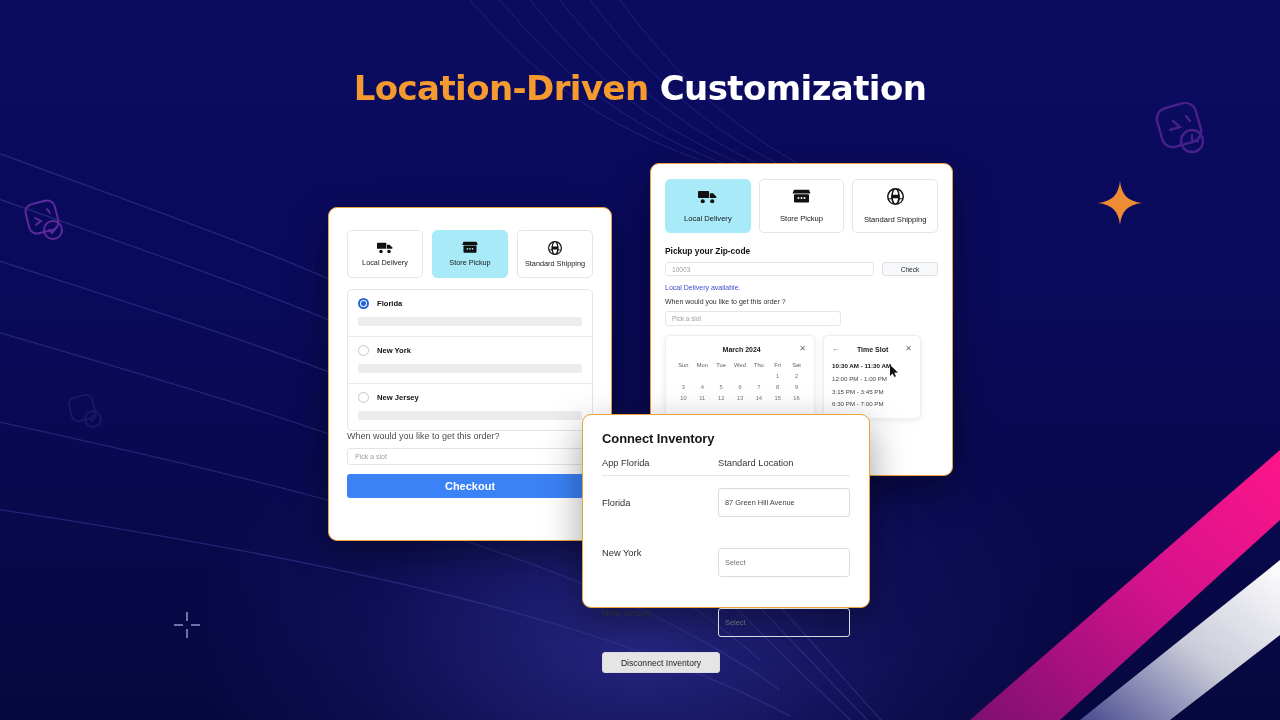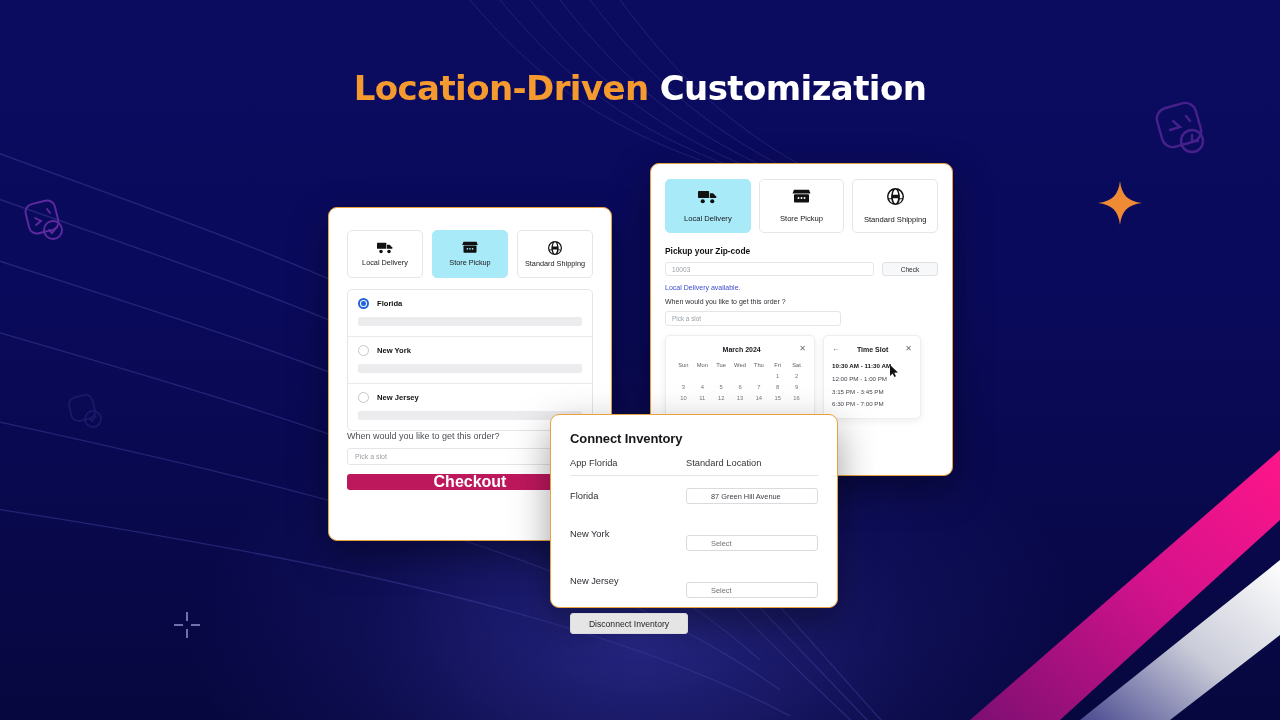--- a/index.html
+++ b/index.html
@@ -73,23 +73,23 @@
   .loc-name { font-size: 7.6px; color: #101114; font-weight: 600; }
   .skeleton { height: 9px; background: #ececee; border-radius: 2px; margin-top: 8px; }
 
   .lc-q { font-size: 9px; color: #4d4f54; }
   .pick-slot {
     margin-top: 7px; height: 17px; border: 1px solid #e3e5e8; border-radius: 3px;
     display: flex; align-items: center; padding-left: 7px;
     font-size: 7px; color: #9aa0a6;
   }
   .checkout {
-    margin-top: 9px; height: 16px; background: #be185d; border-radius: 3px;
+    margin-top: 9px; height: 24px; background: #3b82f6; border-radius: 3px;
     display: flex; align-items: center; justify-content: center;
-    color: #fff; font-size: 16px; font-weight: bold;
+    color: #fff; font-size: 11px; font-weight: bold;
   }
 
   
   #right-card { left: 650px; top: 163px; width: 303px; height: 313px; overflow: hidden; }
   .rc-inner { padding: 15px 14px 0 14px; }
   .rc-tabs { display: flex; gap: 8px; }
   .rc-tab {
     flex: 1; height: 54px; border: 1px solid #e3e5e8; border-radius: 5px;
     background:#fff; display:flex; flex-direction: column;
     align-items:center; justify-content:center; gap:6px;
@@ -134,30 +134,30 @@
   .cal-grid div { text-align: center; font-size: 5.8px; color: #74787e; line-height: 11px; }
   .cal-grid .dow { color: #5a5e64; }
 
   .slot-list { margin-top: 5px; }
   .slot { font-size: 6.2px; color: #44474d; line-height: 12.8px; white-space: nowrap; }
   .slot.sel { color: #111; font-weight: bold; }
 
   .cursor { position: absolute; left: 890px; top: 363px; width: 9px; height: 12px; }
 
   
-  #modal { left: 550px; top: 414px; width: 288px; height: 194px; padding: 16px 19px; }
+  #modal { left: 582px; top: 414px; width: 288px; height: 194px; padding: 16px 19px; }
   .modal-title { font-size: 13px; font-weight: bold; color: #15161a; letter-spacing: -0.1px; }
   .modal-cols { display: flex; margin-top: 12px; font-size: 9.3px; color: #33353a; }
   .col-a { width: 116px; }
   .modal-div { height: 1px; background: #e4e6e9; margin-top: 7px; }
   .modal-row { display: flex; align-items: center; margin-top: 12px; }
   .modal-row .rl { width: 116px; font-size: 9.3px; color: #2b2d32; }
   .sel-box {
-    flex: 1; height: 16px; border: 1px solid #d9dbdf; border-radius: 3px;
-    display: flex; align-items: center; padding-left: 24px;
+    flex: 1; height: 29px; border: 1px solid #d9dbdf; border-radius: 3px;
+    display: flex; align-items: center; padding-left: 6px;
     font-size: 7.4px; color: #3d4046;
   }
   .sel-box.empty { color: #6d7076; margin-top: 19px; }
   .disconnect {
     margin-top: 15px; width: 118px; height: 21px;
     border: 1px solid #d9dbdf; border-radius: 3px; background:#e5e5e5;
     display:flex; align-items:center; justify-content:center;
     font-size: 8.6px; color: #22242a;
   }
 </style>

